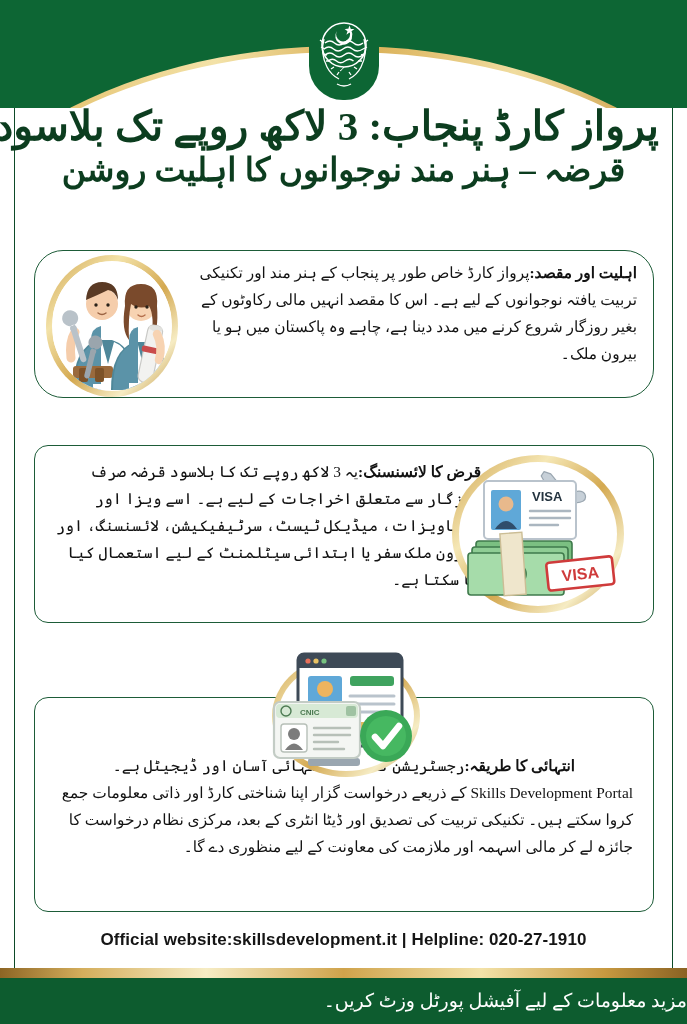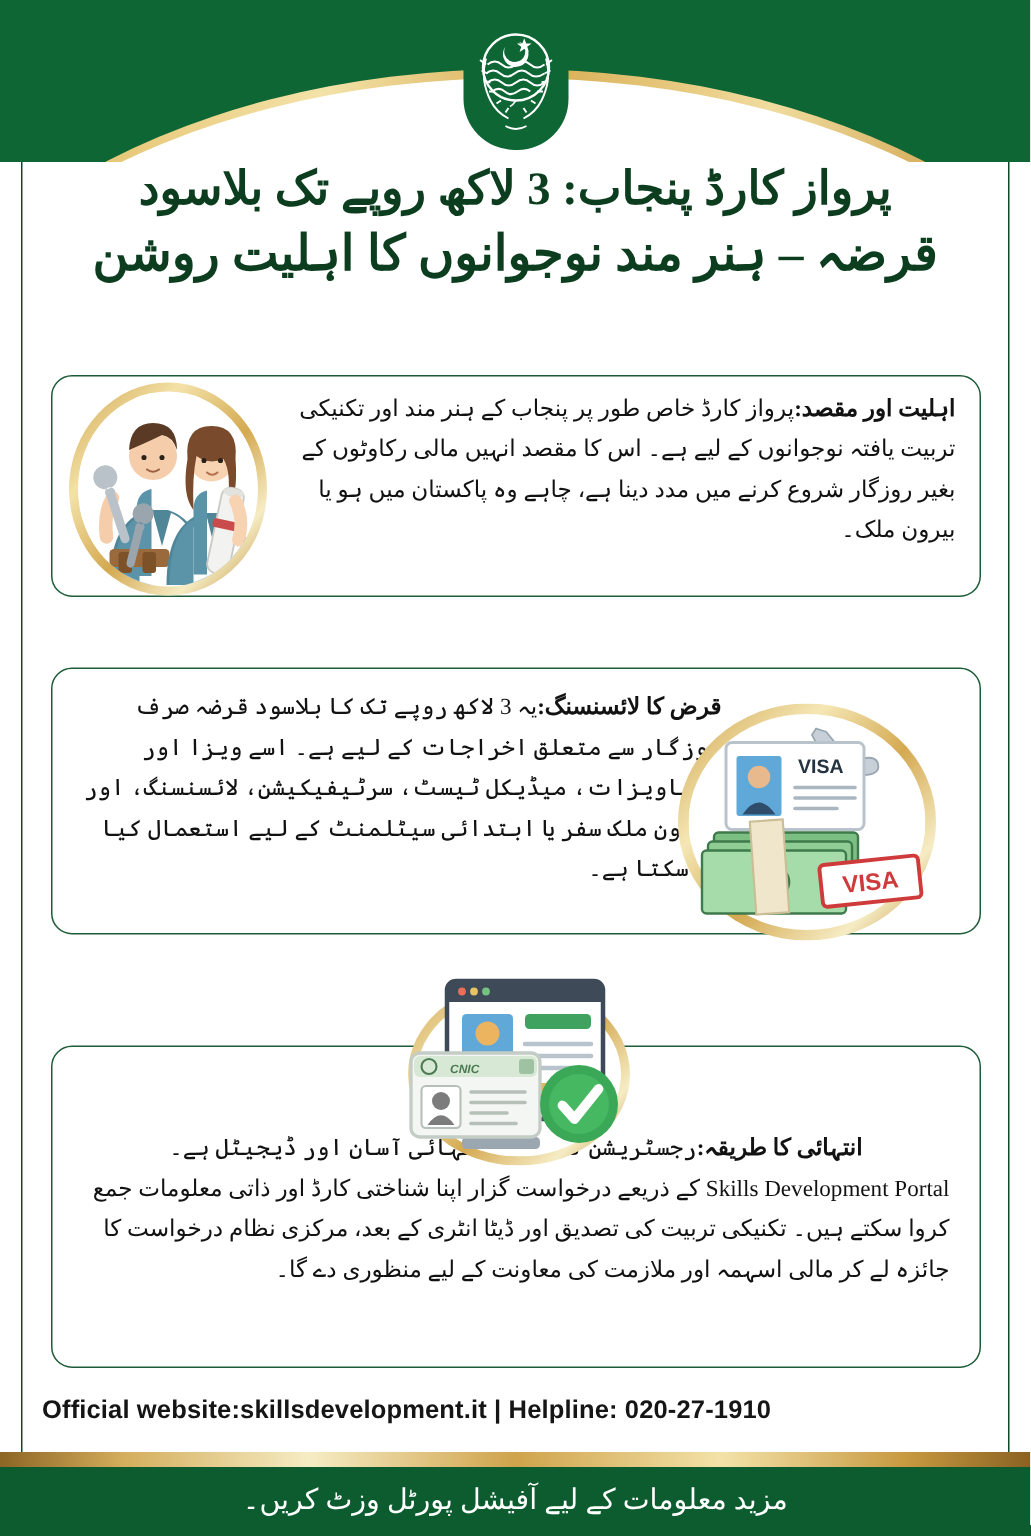--- a/index.html
+++ b/index.html
@@ -89,21 +89,21 @@
     top: 104px; left: 28px;
     width: 631px;
     text-align: center;
     z-index: 6;
     direction: rtl;
   }
   .title-line {
     color: #0c3d1f;
     font-family: "Liberation Serif", serif;
     font-weight: bold;
-    font-size: 31px;
+    font-size: 41px;
     line-height: 44px;
     letter-spacing: 0px;
     white-space: nowrap;
   }
   .title-line.l2 { font-size: 33px; }
 
   
   .card {
     position: absolute;
     border: 1.4px solid #1d5c38;
@@ -123,21 +123,21 @@
   .ltr-inline {
     direction: ltr;
     unicode-bidi: embed;
     font-family: "Liberation Serif", serif;
     text-align: center;
   }
 
   
   #card-eligibility {
     left: 34px; top: 250px;
-    width: 620px; height: 148px;
+    width: 620px; height: 148px; border-radius: 29px;
   }
   #card-eligibility .card-text {
     position: absolute;
     right: 16px; top: 8px;
     width: 452px;
   }
 
   
   #card-usage {
     left: 34px; top: 445px;
@@ -174,54 +174,54 @@
     inset: 7px;
     border-radius: 50%;
     background: #ffffff;
     overflow: hidden;
   }
 
   #illus-workers { left: 46px; top: 255px; width: 132px; height: 142px; }
   #illus-workers .ring-inner { inset: 6px; }
 
   #illus-visa {
-    left: 452px; top: 469px;
+    left: 452px; top: 455px;
     width: 172px; height: 158px;
     background: none;
     border: 7px solid transparent;
     background-image: linear-gradient(#fff,#fff), linear-gradient(135deg,#cfa34b 0%,#f5e7b5 30%,#d4a951 55%,#f6ecc4 80%,#b98a32 100%);
     background-origin: border-box;
     background-clip: content-box, border-box;
     overflow: visible;
   }
 
   #illus-register {
     left: 272px; top: 655px;
     width: 148px; height: 122px;
     background: none;
     border: 6px solid transparent;
     background-image: linear-gradient(#fff,#fff), linear-gradient(135deg,#cfa34b 0%,#f5e7b5 30%,#d4a951 55%,#f6ecc4 80%,#b98a32 100%);
     background-origin: border-box;
     background-clip: content-box, border-box;
     overflow: visible;
-    font-style: italic;
   }
 
   .illus-svg {
     position: absolute;
     left: 50%; top: 50%;
     transform: translate(-50%,-50%);
     z-index: 9;
   }
 
   
   .footer-contact {
     position: absolute;
     left: 28px; top: 930px;
     width: 631px;
+    text-align: center;
     color: #151515;
     font-family: "Liberation Sans", sans-serif;
     font-size: 17px;
     font-weight: bold;
     letter-spacing: 0.1px;
     z-index: 6;
   }
 
   .footer-gold {
     position: absolute;
@@ -232,21 +232,21 @@
   }
 
   .footer-band {
     position: absolute;
     left: 0; top: 978px;
     width: 687px; height: 46px;
     background: #0d5c2f;
     z-index: 6;
     display: flex;
     align-items: center;
-    justify-content: center;
+    justify-content: flex-end;
   }
   .footer-urdu {
     direction: rtl;
     color: #ffffff;
     font-family: "Liberation Serif", serif;
     font-size: 19px;
     line-height: 30px;
     white-space: nowrap;
   }
 </style>

